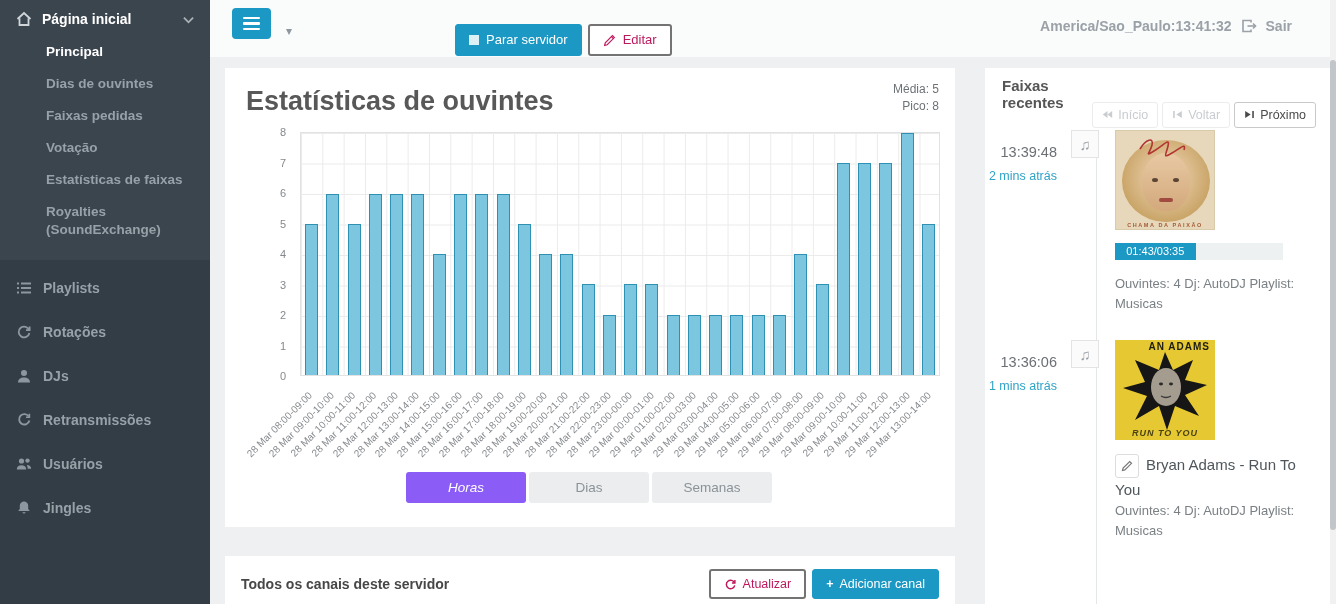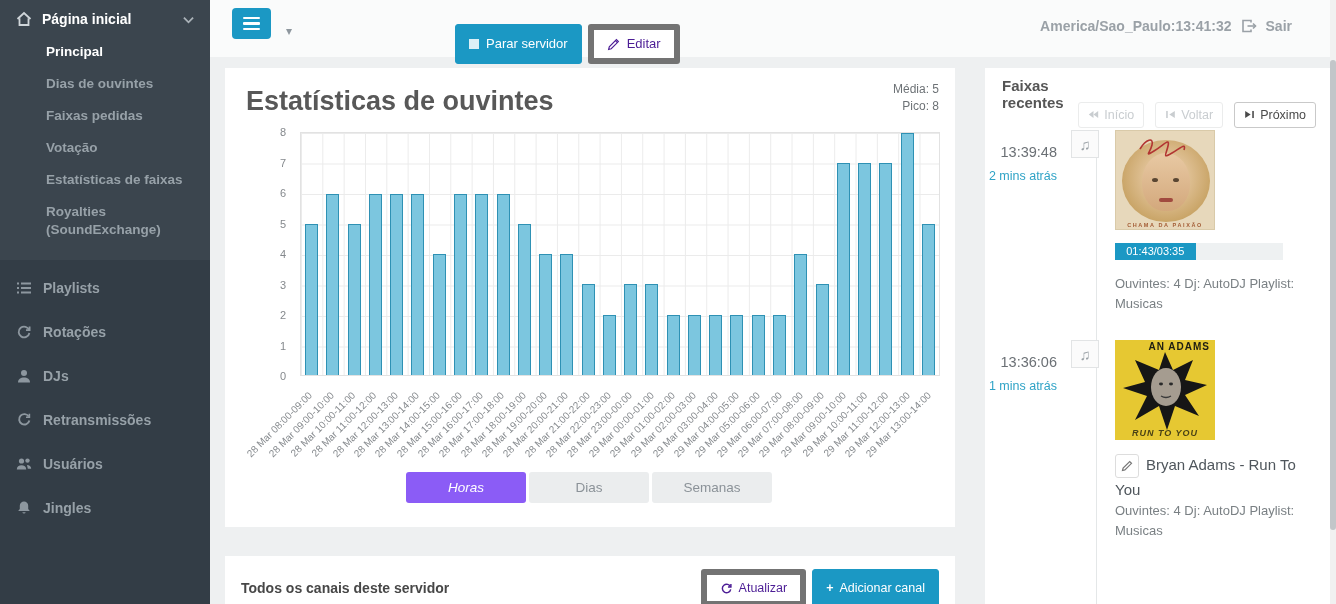--- a/index.html
+++ b/index.html
@@ -22,21 +22,21 @@
 
   
   .main { position:absolute; left:210px; top:0; right:0; bottom:0; }
   .topbar { position:absolute; left:0; top:0; right:0; height:57px; background:#fafbfb; }
   .burger { position:absolute; left:22px; top:8px; width:39px; height:31px; background:#1b98c4; border:none; border-radius:4px; cursor:pointer; display:flex; flex-direction:column; justify-content:center; align-items:center; gap:3px; }
   .burger span { display:block; width:17px; height:2.5px; background:#fff; border-radius:1px; }
   .caret { position:absolute; left:76px; top:24px; font-size:12px; color:#8e979e; background:none; border:none; cursor:pointer; }
   .tb-center { position:absolute; left:245px; top:24px; display:flex; gap:6px; }
   .btn { display:inline-flex; align-items:center; gap:7px; font-family:inherit; font-size:13px; border-radius:3px; padding:7px 13px; cursor:pointer; line-height:14px; }
   .btn-blue { background:#1b98c4; border:1px solid #1b98c4; color:#fff; }
-  .btn-white { background:#fff; border:6px solid #737373; color:#4c1d95; }
+  .btn-white { background:#fff; border:2px solid #737373; color:#be185d; }
   .stop-sq { display:inline-block; width:10px; height:10px; background:#fff; opacity:.85; }
   .tb-right { position:absolute; right:44px; top:18px; display:flex; align-items:center; gap:9px; color:#9aa1a7; font-weight:bold; font-size:14px; }
   .tb-right .icon16 { width:16px; height:16px; color:#9aa1a7; cursor:pointer; }
   .sair { cursor:pointer; color:#9aa1a7; text-decoration:none; }
 
   
   .card { position:absolute; background:#fff; }
   .chart-card { left:15px; top:68px; width:730px; height:459px; }
   .chart-title { position:absolute; left:21px; top:18px; font-size:27px; color:#585858; }
   .media-box { position:absolute; right:16px; top:13px; text-align:right; font-size:12px; color:#6d7276; line-height:17px; }
@@ -59,21 +59,21 @@
   .ch-header { display:flex; align-items:center; justify-content:space-between; padding:13px 16px; }
   .ch-title { font-size:14px; font-weight:bold; color:#474747; }
   .ch-actions { display:flex; gap:6px; }
   .btn-sm { display:inline-flex; align-items:center; gap:6px; font-family:inherit; font-size:12.5px; border-radius:3px; padding:6px 13px; cursor:pointer; }
   .icon13 { width:13px; height:13px; }
 
   
   .tracks-card { left:775px; top:68px; width:345px; height:536px; overflow:hidden; }
   .tr-header { display:flex; align-items:center; justify-content:space-between; height:52px; padding:0 14px 0 17px; }
   .tr-title { font-size:15px; font-weight:bold; color:#555; }
-  .tr-nav { display:flex; gap:11px;margin-top:41px; }
+  .tr-nav { display:flex; gap:4px;margin-top:41px; }
   .nav-btn { display:inline-flex; align-items:center; gap:5px; font-family:inherit; font-size:12.5px; padding:5px 9px; border-radius:3px; background:#fff; cursor:pointer; }
   .nav-btn.disabled { color:#c9cdd0; border:1px solid #ebecec; cursor:default; }
   .nav-btn.enabled { color:#4a4a4a; border:1px solid #c9c9c9; }
   .nav-btn svg { width:11px; height:11px; }
 
   .tr-body { position:relative; padding-top:10px; height:484px; }
   .tl-line { position:absolute; left:111px; top:12px; bottom:0; width:1px; background:#e4e7e8; }
   .titem { position:relative; margin-top:0; }
   .titem + .titem { margin-top:26px; }
   .t-icon { position:absolute; left:86px; top:0; width:28px; height:28px; background:#fbfbfb; border:1px solid #e2e4e5; color:#9aa1a6; font-size:15px; display:flex; align-items:center; justify-content:center; z-index:2; }

